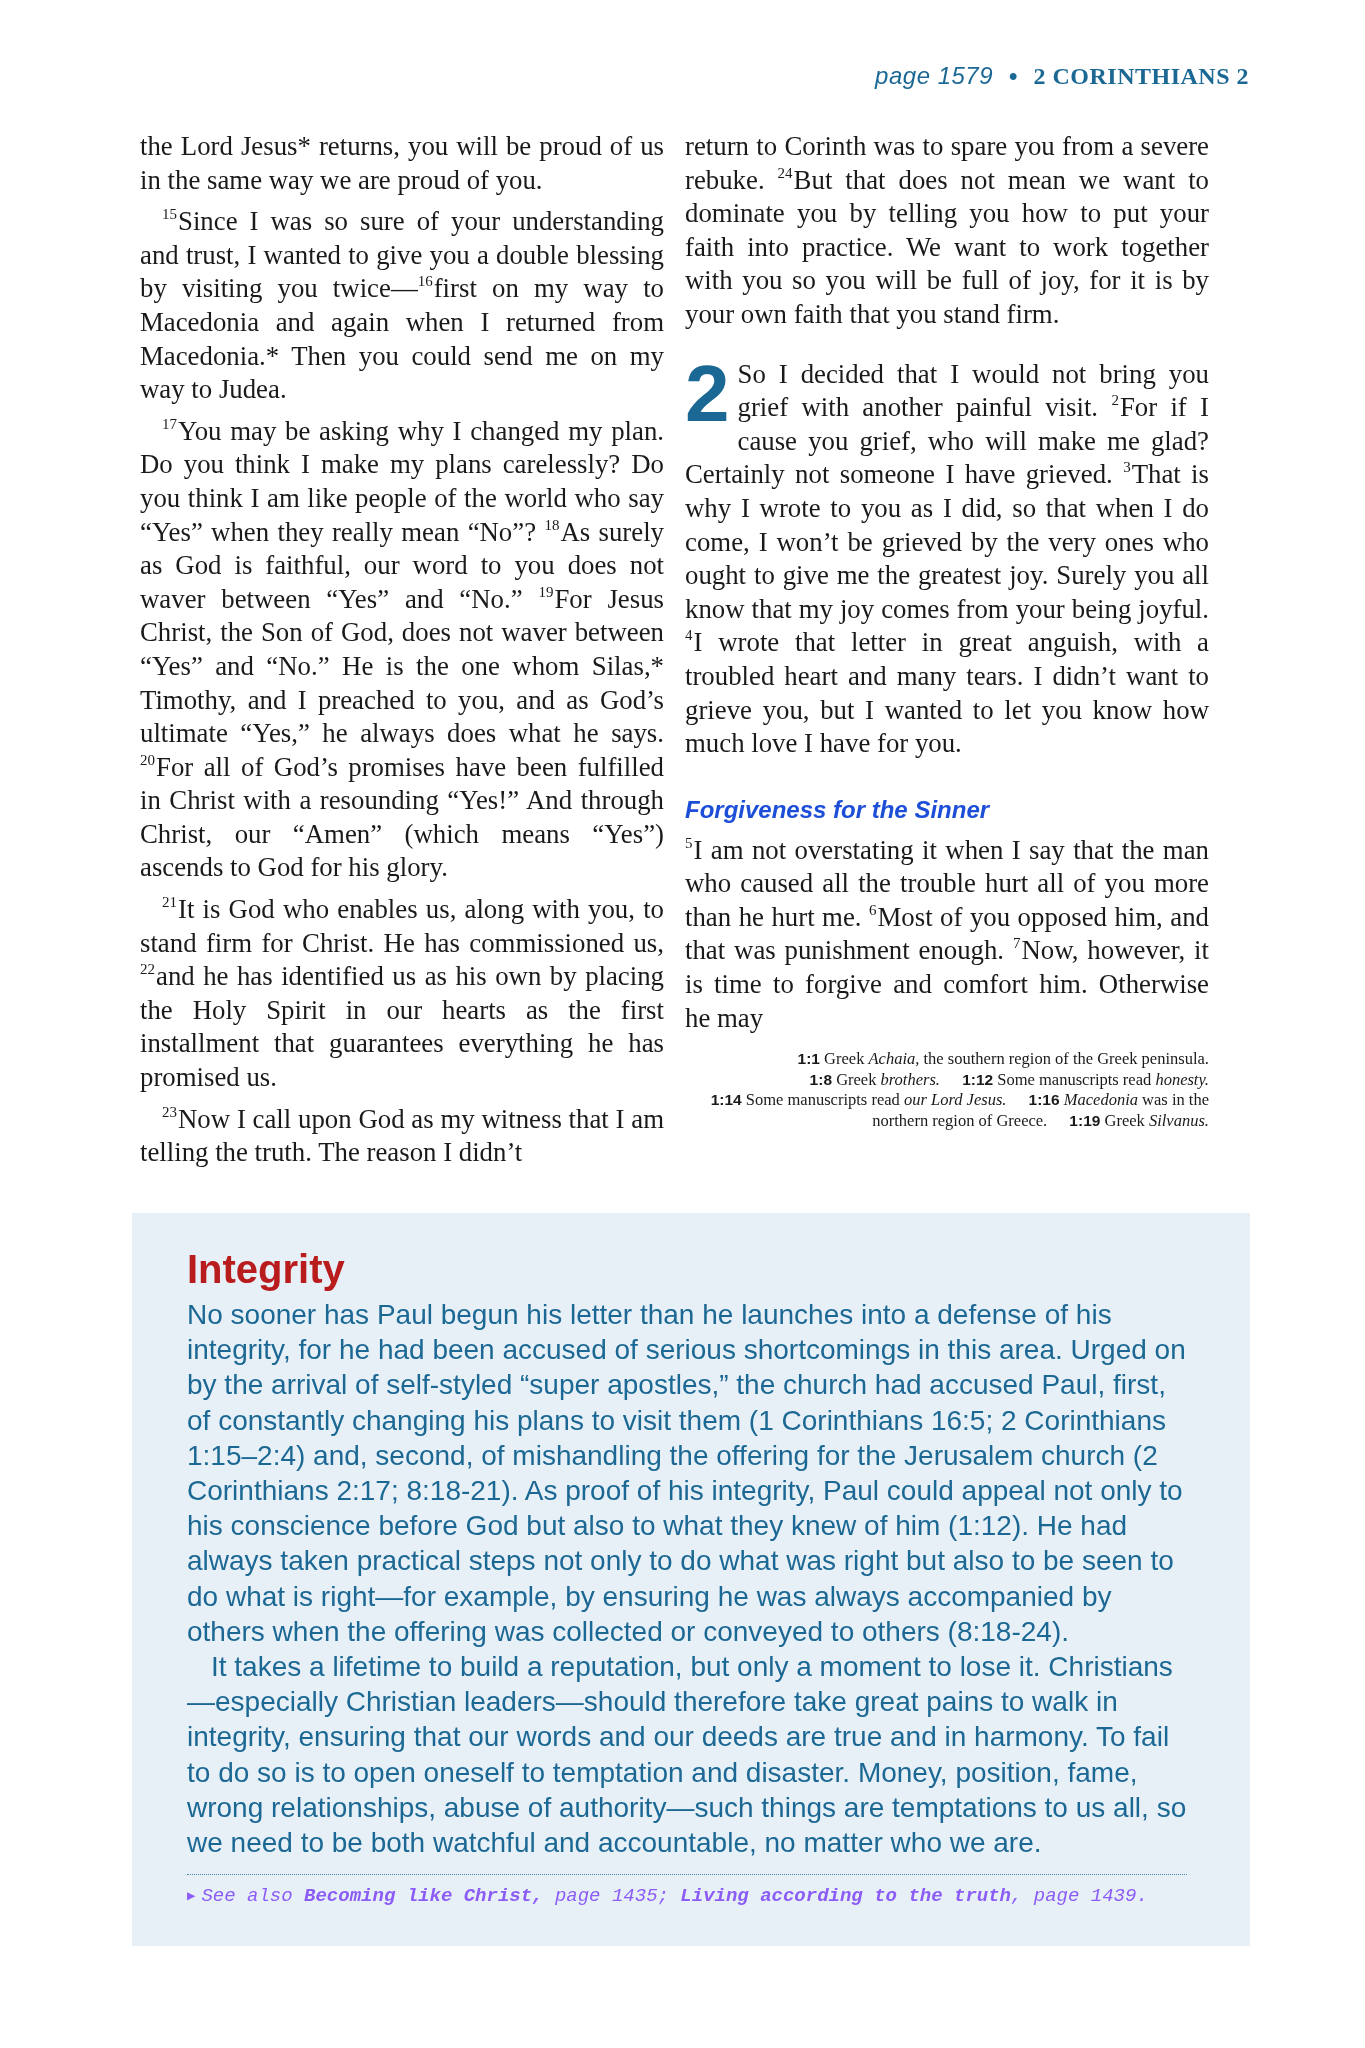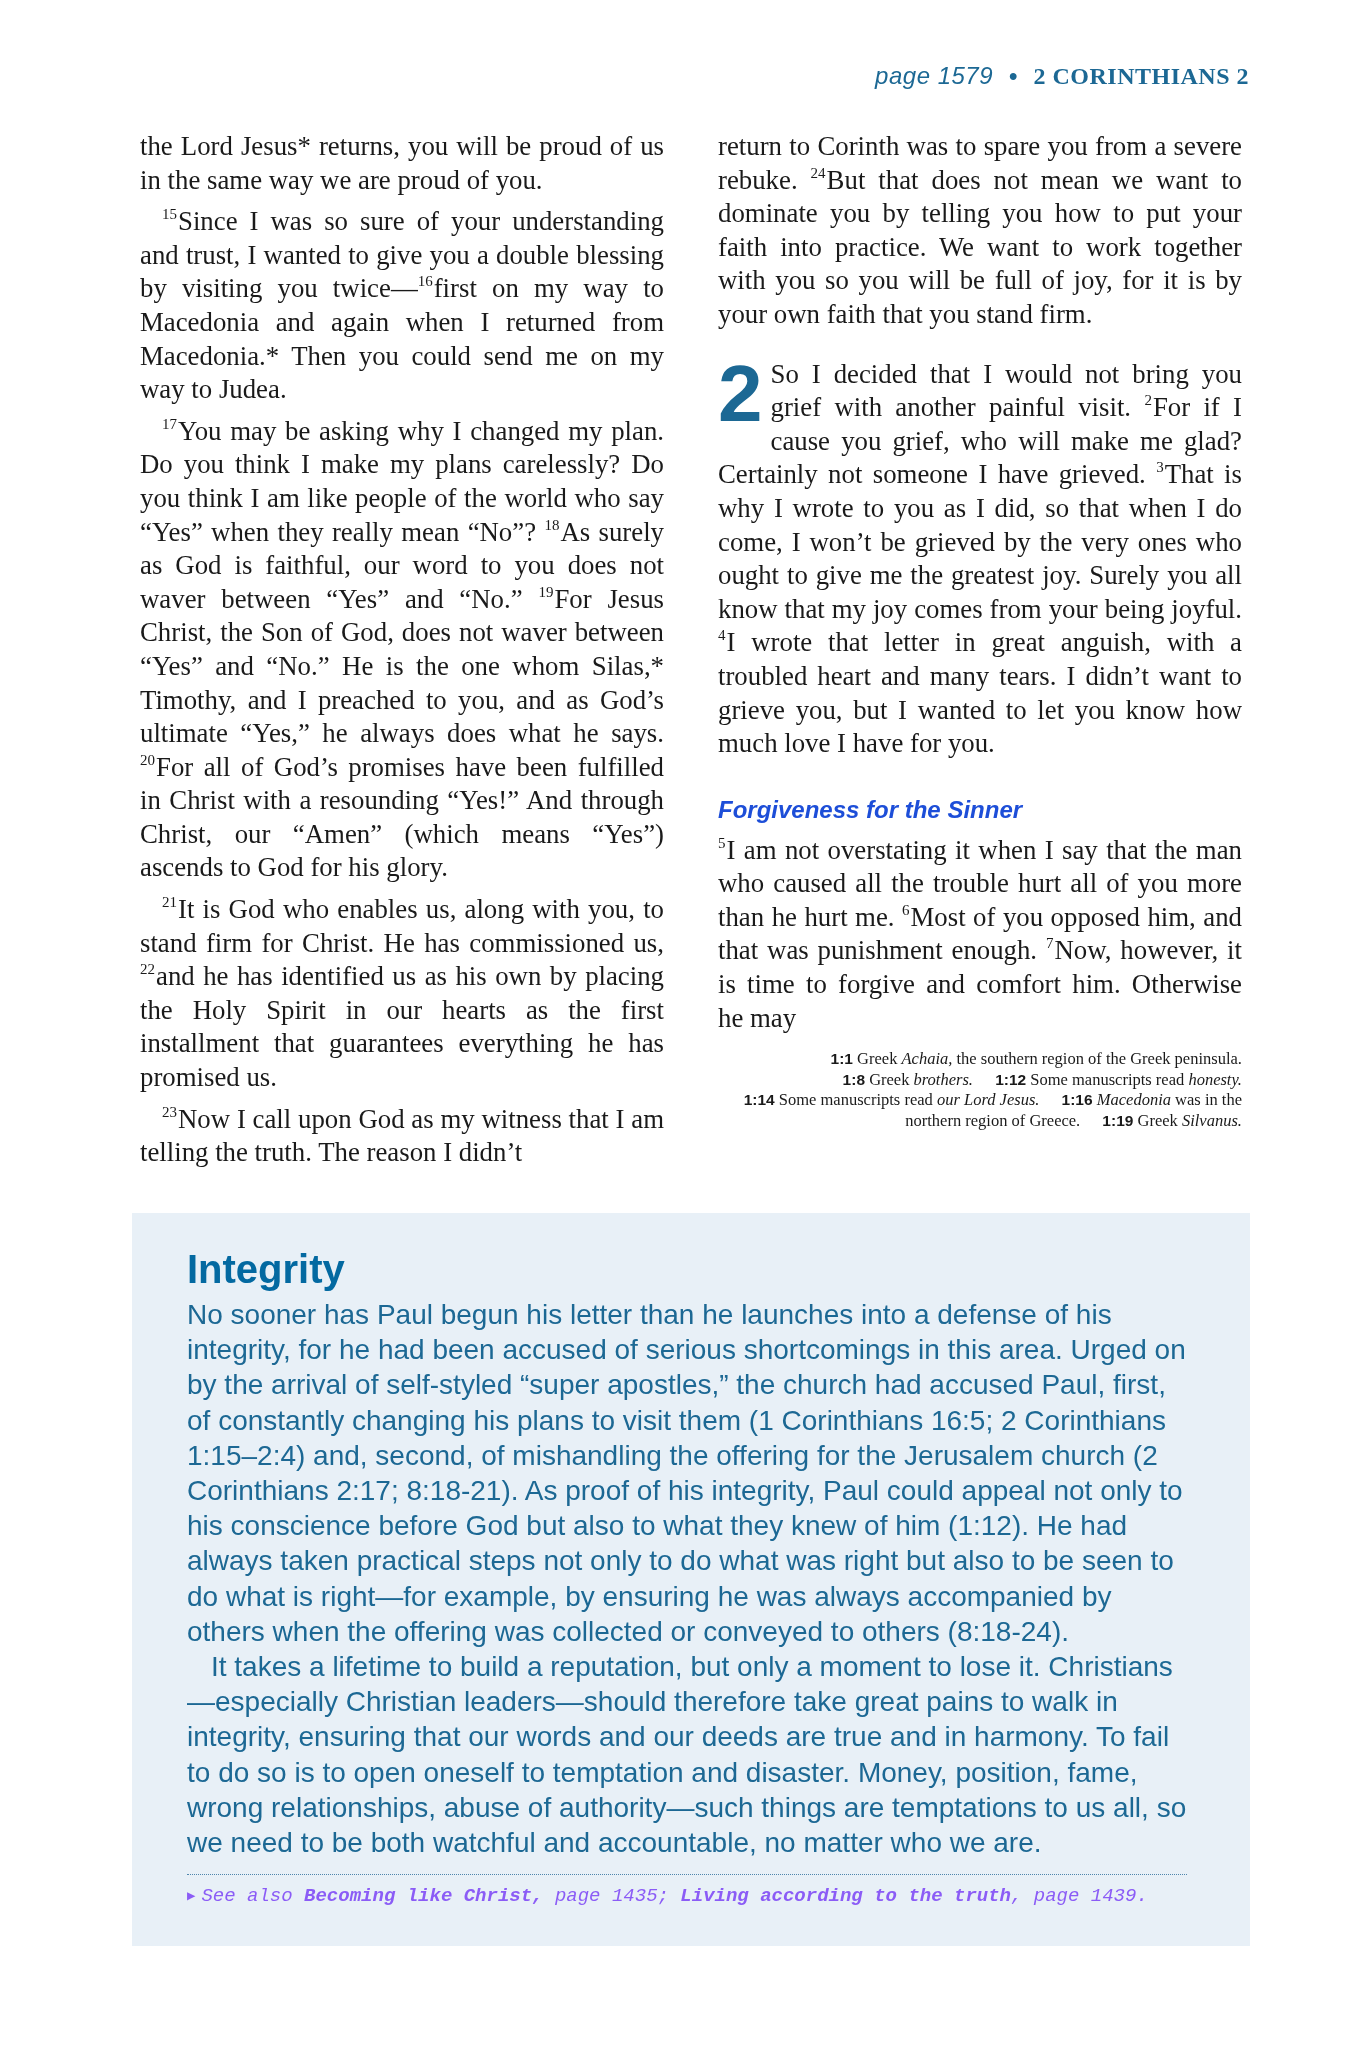--- a/index.html
+++ b/index.html
@@ -12,21 +12,21 @@
   .header .pg { font-style: italic; font-weight: normal; letter-spacing: 0.5px; }
   .header .dot { margin: 0 16px; font-weight: bold; }
   .header .book { font-weight: bold; letter-spacing: 0.5px; font-family: Liberation Serif, serif; }
 
   .col {
     position: absolute; top: 122px; width: 540px;
     font-family: "Liberation Serif", serif; font-size: 26.8px; line-height: 33.6px;
     color: #1a1a1a; text-align: justify; hyphens: manual;
   }
   .col.left { left: 132px; }
-  .col.right { left: 710px; }
+  .col.right { left: 677px; }
   .col p { margin: 8px; }
   .col p.indent { text-indent: 22px; }
   sup.v { font-size: 15px; line-height: 0; vertical-align: 11px; margin-right: 1px; }
 
   .chapter-para { margin-top: 26px !important; }
   .dropcap {
     float: left; font-family: "Liberation Sans", sans-serif; font-weight: bold;
     color: #1c6894; font-size: 80px; line-height: 64px; margin: 4px 8px 0 0;
   }
   .section-heading {
@@ -40,21 +40,21 @@
   .footnotes b { font-family: "Liberation Sans", sans-serif; font-weight: bold; font-size: 15.5px; }
   .footnotes .gap { display: inline-block; width: 18px; }
 
   .sidebar {
     position: absolute; left: 132px; top: 1213px; width: 1118px; height: 733px;
     background: #e8f0f7;
   }
   .sidebar .inner { position: absolute; left: 55px; top: 30px; width: 1005px; }
   .sidebar h2 {
     margin: 0; font-family: "Liberation Sans", sans-serif; font-weight: bold;
-    color: #0369a1; font-size: 40px; line-height: 52px;
+    color: #b91c1c; font-size: 40px; line-height: 52px;
   }
   .sidebar .body {
     font-family: "Liberation Sans", sans-serif; color: #1c6894;
     font-size: 28px; line-height: 35.2px; margin-top: 2px;
   }
   .sidebar .body p { margin: 0; }
   .sidebar .body p.indent { text-indent: 24px; }
   .sidebar .rule {
     margin-top: 14px; border-top: 1.5px dotted #4f86ad; width: 1000px;
   }

